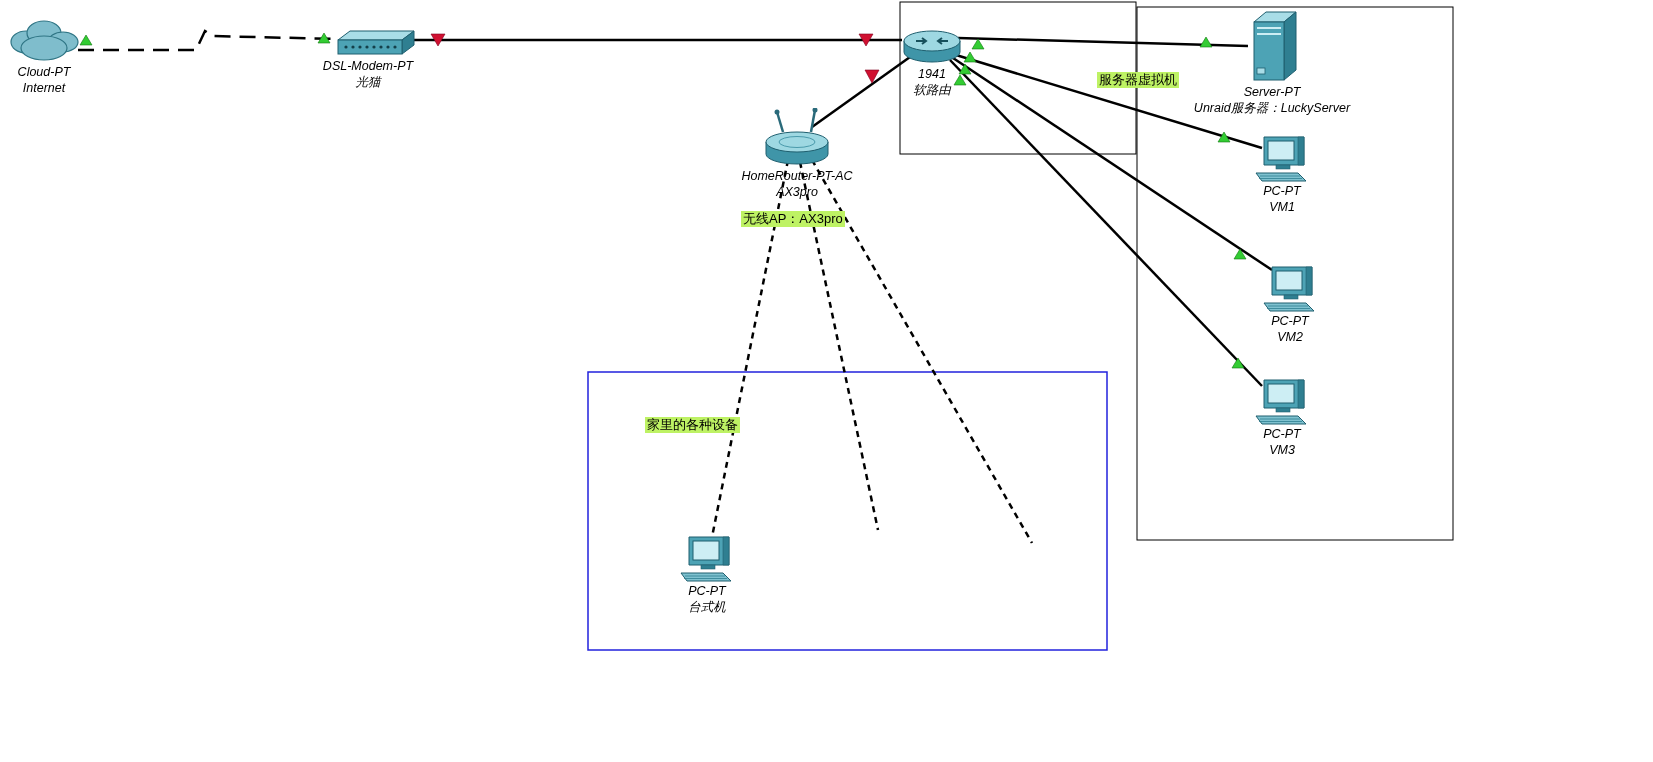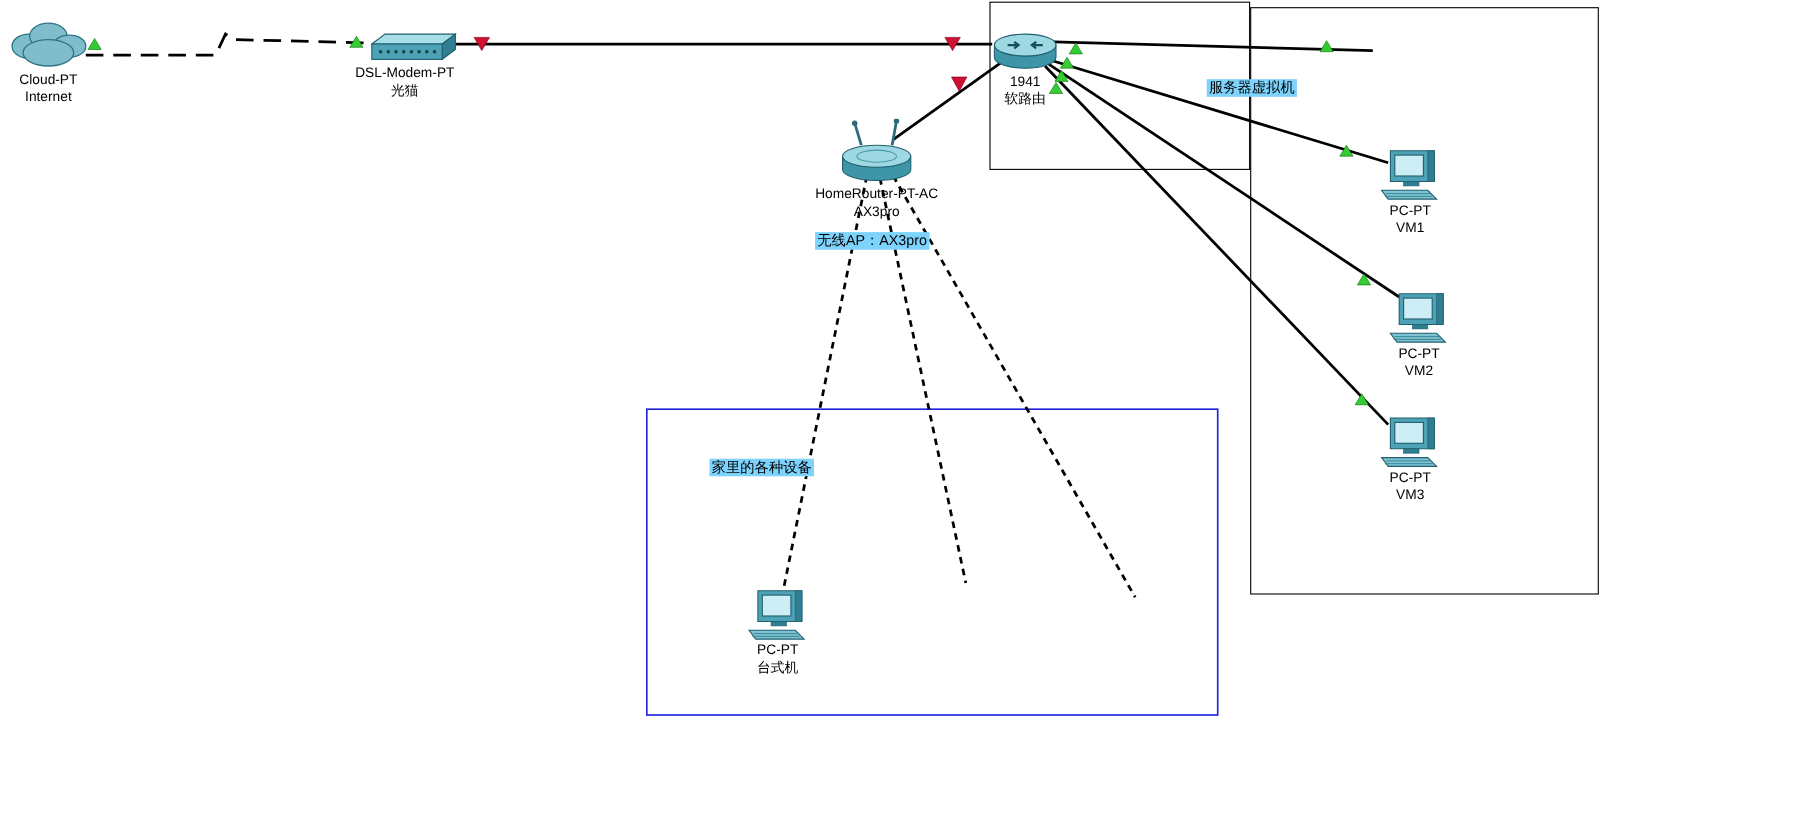--- a/index.html
+++ b/index.html
@@ -1,23 +1,23 @@
 <!DOCTYPE html>
 <html><head>
 <meta charset="utf-8">
 <style>
   html,body{margin:0;padding:0;background:#fff;}
   #canvas{position:relative;width:1653px;height:762px;background:#fff;overflow:hidden;
           font-family:"Liberation Sans","DejaVu Sans",sans-serif;color:#000;}
   #links-layer{position:absolute;left:0;top:0;}
-  .device{position:absolute;text-align:center;}
+  .device{position:absolute;text-align:center;font-style:italic;}
   .device .icon{display:block;margin:0 auto;}
   .dline{position:relative;left:50%;transform:translateX(-50%);width:max-content;
          font-size:12.5px;line-height:16px;white-space:nowrap;}
-  .annot{position:absolute;font-size:13px;line-height:16px;background:#7dd3fc;
+  .annot{position:absolute;font-size:13px;line-height:16px;background:#bef264;
          padding:0 2px;white-space:nowrap;}
 </style>
 </head>
 <body>
 
 <div id="canvas">
 
   <svg id="links-layer" width="1653" height="762" viewBox="0 0 1653 762">
 
     <rect x="900" y="2" width="236" height="152" fill="none" stroke="#000000" stroke-width="1"></rect>
@@ -111,20 +111,34 @@
       <circle cx="30" cy="4" r="2.5" fill="#2a6a7a"></circle>
       <circle cx="68" cy="2" r="2.5" fill="#2a6a7a"></circle>
       <path d="M19,34 v12 a31,10 0 0 0 62,0 v-12" fill="#3f95a8" stroke="#1f5f6f"></path>
       <ellipse cx="50" cy="34" rx="31" ry="10" fill="#9ed8e2" stroke="#1f5f6f"></ellipse>
       <ellipse cx="50" cy="34" rx="18" ry="5.5" fill="none" stroke="#4a9aab"></ellipse>
     </svg>
     <div class="dline">HomeRouter-PT-AC</div>
     <div class="dline">AX3pro</div>
   </div>
 
+  <div class="device" style="left:1222px;top:10px;width:100px;">
+    <svg class="icon" width="100" height="74" viewBox="0 0 100 74">
+      <polygon points="32,12 44,2 74,2 62,12" fill="#a9dde7" stroke="#1f5f6f"></polygon>
+      <polygon points="62,12 74,2 74,60 62,70" fill="#2f7f91" stroke="#1f5f6f"></polygon>
+      <rect x="32" y="12" width="30" height="58" fill="#4da3b5" stroke="#1f5f6f"></rect>
+      <g stroke="#cdeef4" stroke-width="2">
+        <line x1="35" y1="18" x2="59" y2="18"></line>
+        <line x1="35" y1="24" x2="59" y2="24"></line>
+      </g>
+      <rect x="35" y="58" width="8" height="6" fill="#a9dde7" stroke="#1f5f6f" stroke-width="0.8"></rect>
+    </svg>
+    <div class="dline">Server-PT</div>
+    <div class="dline">Unraid服务器：LuckyServer</div>
+  </div>
 
   <div class="device" style="left:1242px;top:135px;width:80px;">
     <svg class="icon" width="80" height="48" viewBox="0 0 80 48">
       <polygon points="22,2 62,2 62,30 22,30" fill="#4da3b5" stroke="#1f5f6f"></polygon>
       <polygon points="56,2 62,2 62,30 56,30" fill="#2f7f91" stroke="#1f5f6f" stroke-width="0.6"></polygon>
       <rect x="26" y="6" width="26" height="19" fill="#cdeef4" stroke="#1f5f6f"></rect>
       <rect x="34" y="30" width="14" height="4" fill="#2f7f91" stroke="#1f5f6f" stroke-width="0.6"></rect>
       <polygon points="14,38 56,38 64,46 20,46" fill="#7fc2d0" stroke="#1f5f6f"></polygon>
       <g stroke="#2f7f91" stroke-width="0.8">
         <line x1="18" y1="41" x2="58" y2="41"></line>

